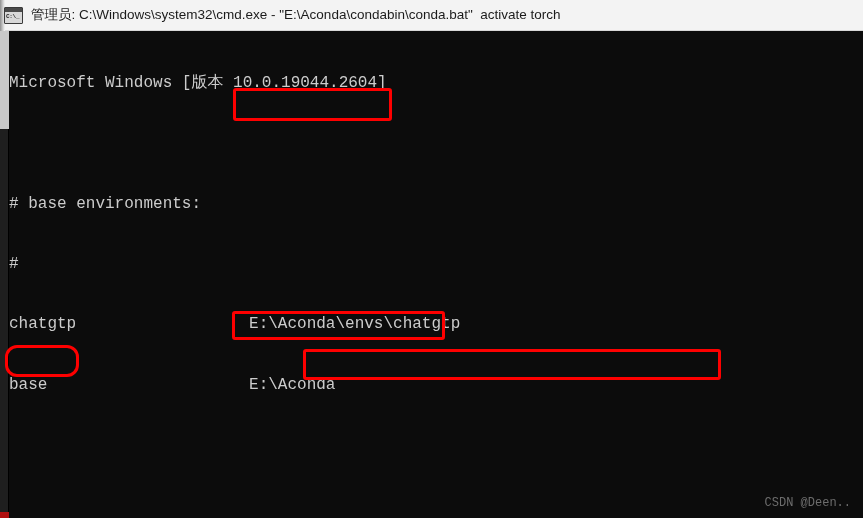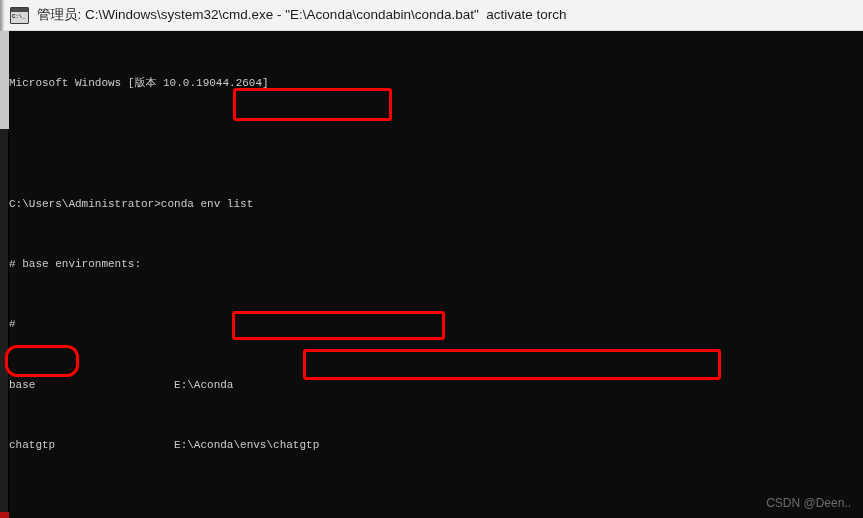--- a/index.html
+++ b/index.html
@@ -21,21 +21,21 @@
   #titlebar {
     position: absolute;
     left: 0; top: 0;
     width: 863px;
     height: 31px;
     background: #f3f3f3;
     border-bottom: 1px solid #d8d8d8;
     display: flex;
     align-items: center;
     box-sizing: border-box;
-    padding-left: 10px;
+    padding-left: 4px;
   }
   #titlebar .app-icon {
     width: 17px;
     height: 15px;
     flex: 0 0 auto;
     background: #d8d8d8;
     border: 1px solid #3a3a3a;
     border-radius: 1px;
     position: relative;
     margin-right: 8px;
@@ -111,21 +111,21 @@
     height: 6px;
     background: #b01010;
   }
   #term-text {
     position: absolute;
     left: 9px;
     top: 0;
     width: 854px;
     height: 461px;
     font-family: "Liberation Mono", "DejaVu Sans Mono", monospace;
-    font-size: 11px;
+    font-size: 16px;
     line-height: 20.1px;
     color: #cccccc;
     white-space: pre;
     padding-top: 2px;
     box-sizing: border-box;
     letter-spacing: 0px;
   }
   #term-text .line {
     height: 20.1px;
     white-space: pre;
@@ -137,21 +137,21 @@
     border-radius: 3px;
     box-sizing: border-box;
     pointer-events: none;
   }
   .redbox.rounded { border-radius: 12px; }
   
   #watermark {
     position: absolute;
     right: 12px;
     bottom: 8px;
-    font-family: Liberation Sans, sans-serif;
+    font-family: Liberation Mono, monospace;
     font-size: 12px;
     color: #6d6d6d;
     white-space: pre;
   }
 </style>
 </head>
 <body>
 
 <div id="window">
 
@@ -164,25 +164,24 @@
   <div id="console">
 
     <div id="scrollbar">
       <div class="thumb"></div>
       <div class="track-bottom"></div>
     </div>
 
     <div id="term-text">
       <div class="line">Microsoft Windows [版本 10.0.19044.2604]</div>
       <div class="line"></div>
-      <div class="line">C:\Users\Administrator&gt;conda env list</div>
       <div class="line"># base environments:</div>
       <div class="line">#</div>
+      <div class="line">chatgtp                  E:\Aconda\envs\chatgtp</div>
       <div class="line">base                     E:\Aconda</div>
-      <div class="line">chatgtp                  E:\Aconda\envs\chatgtp</div>
       
       
       
       
       
       
       
       
       
       

